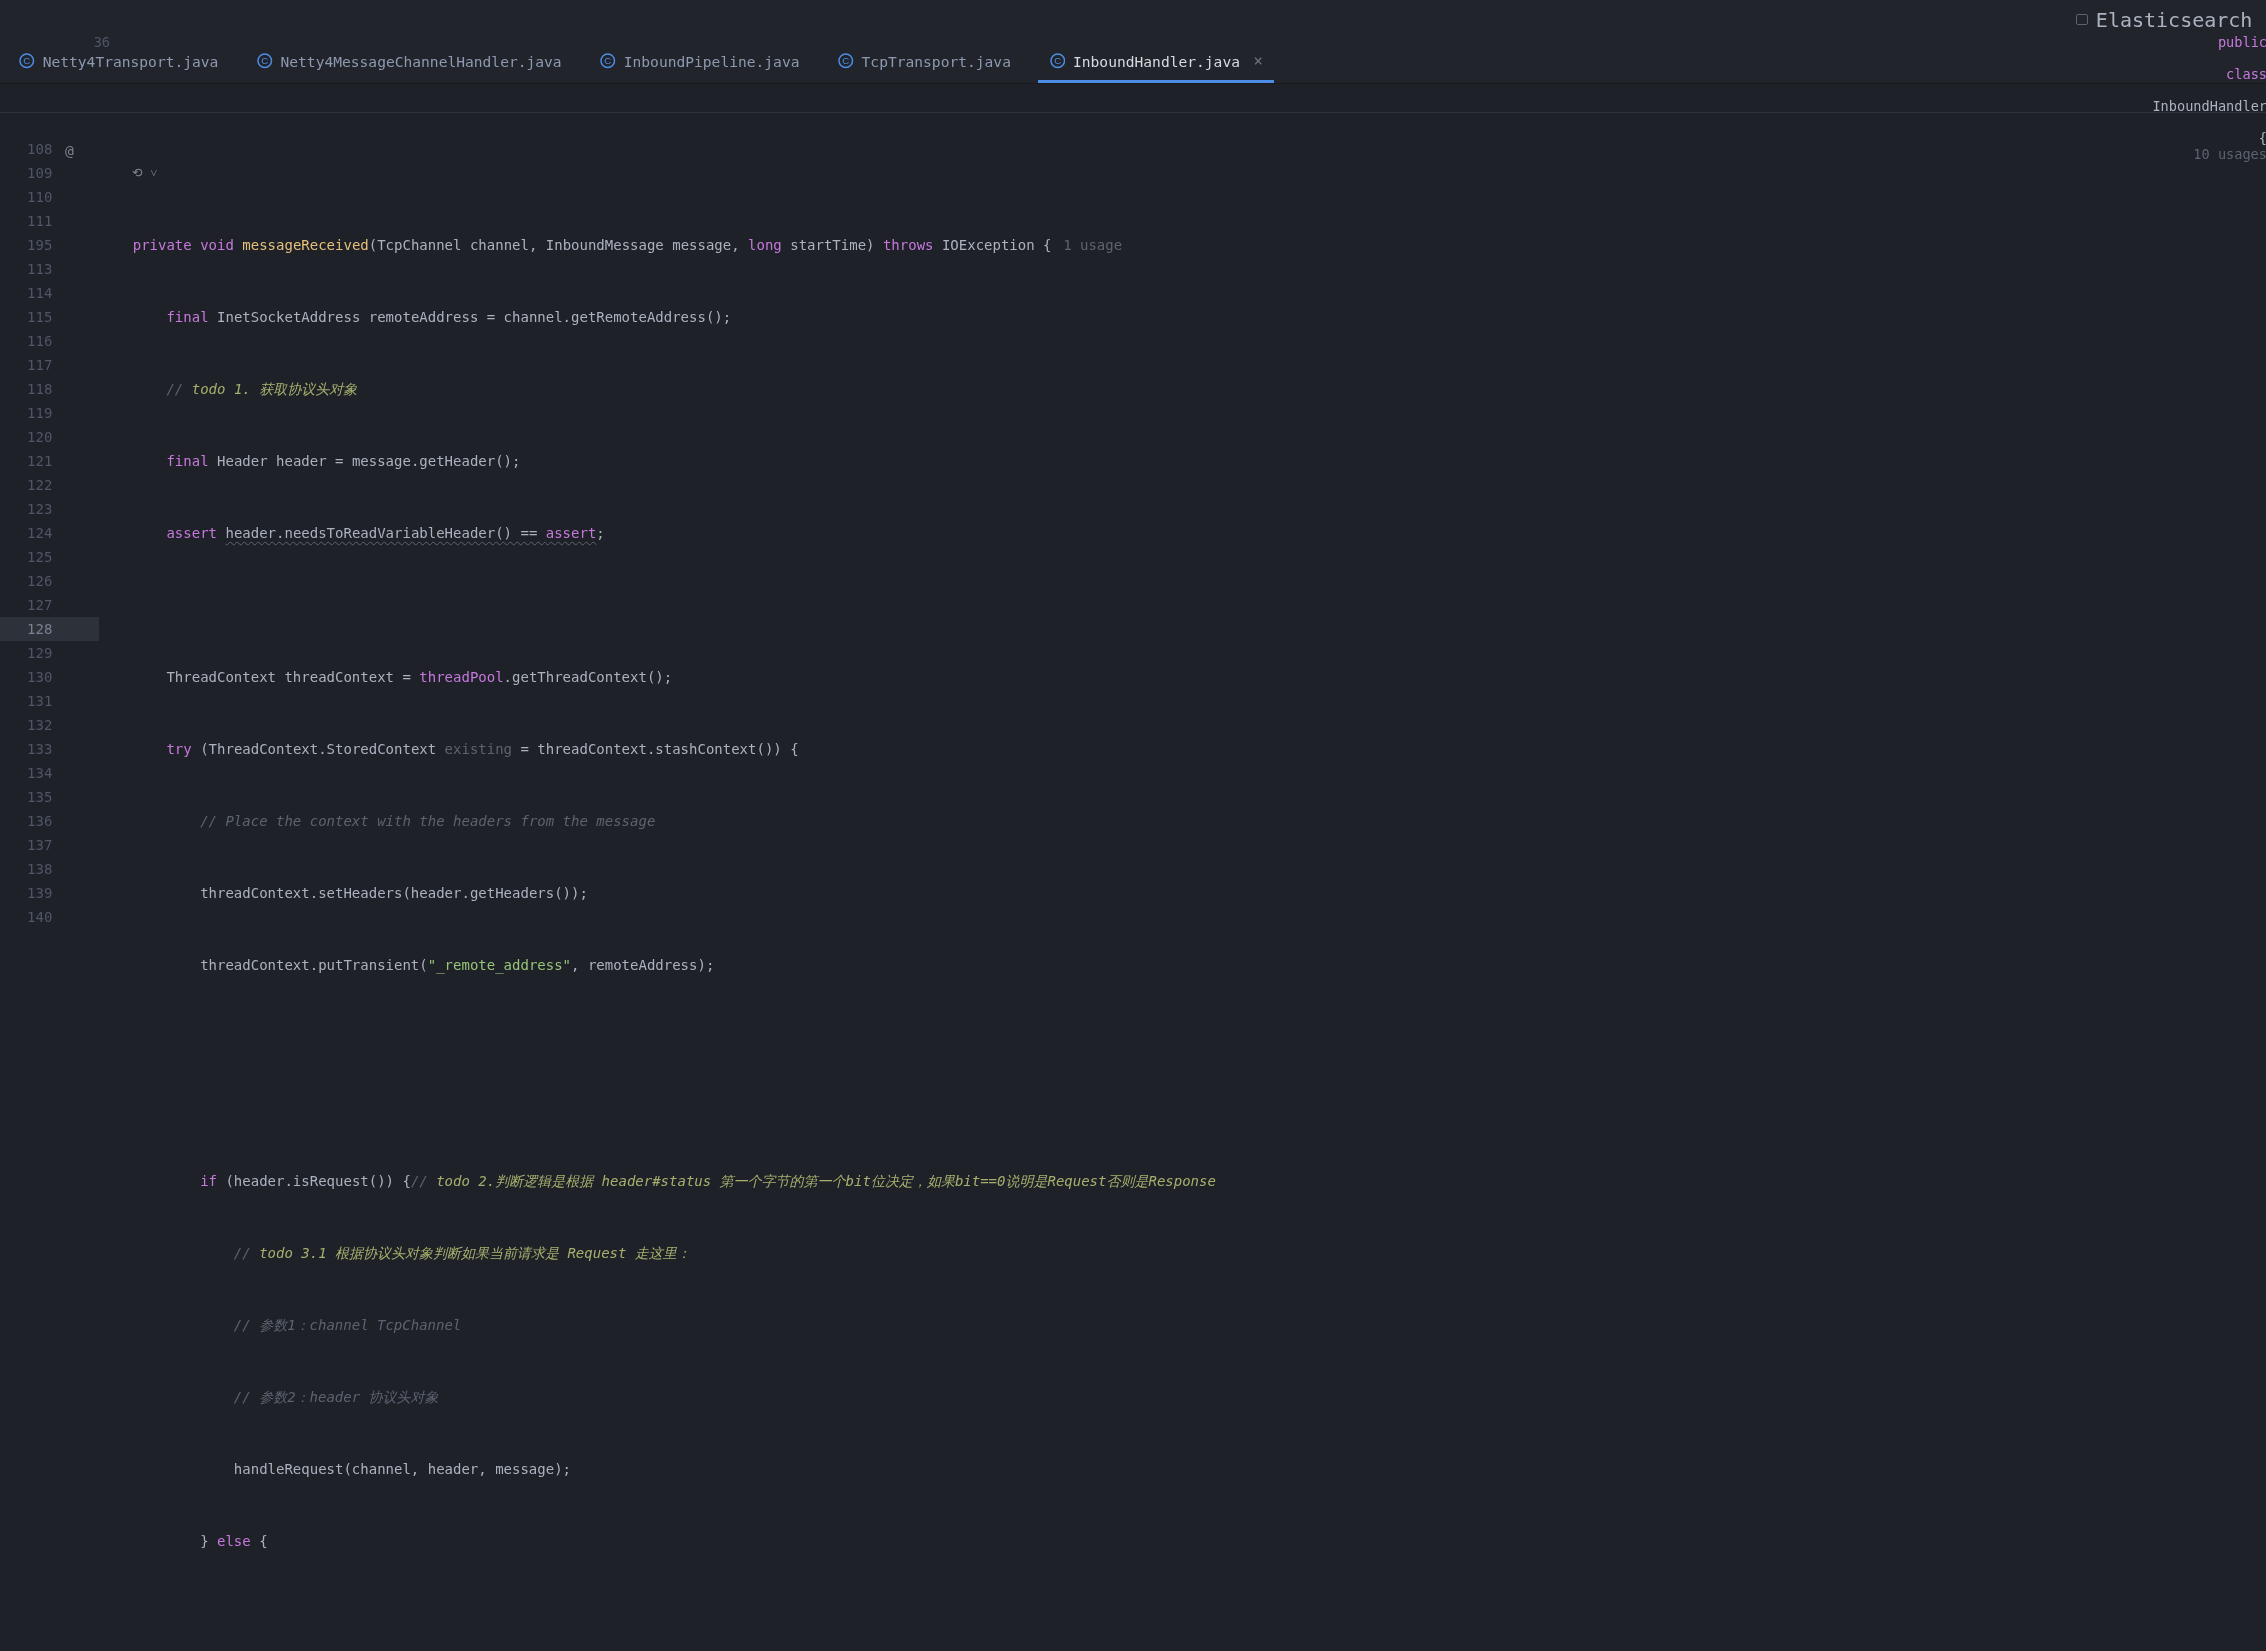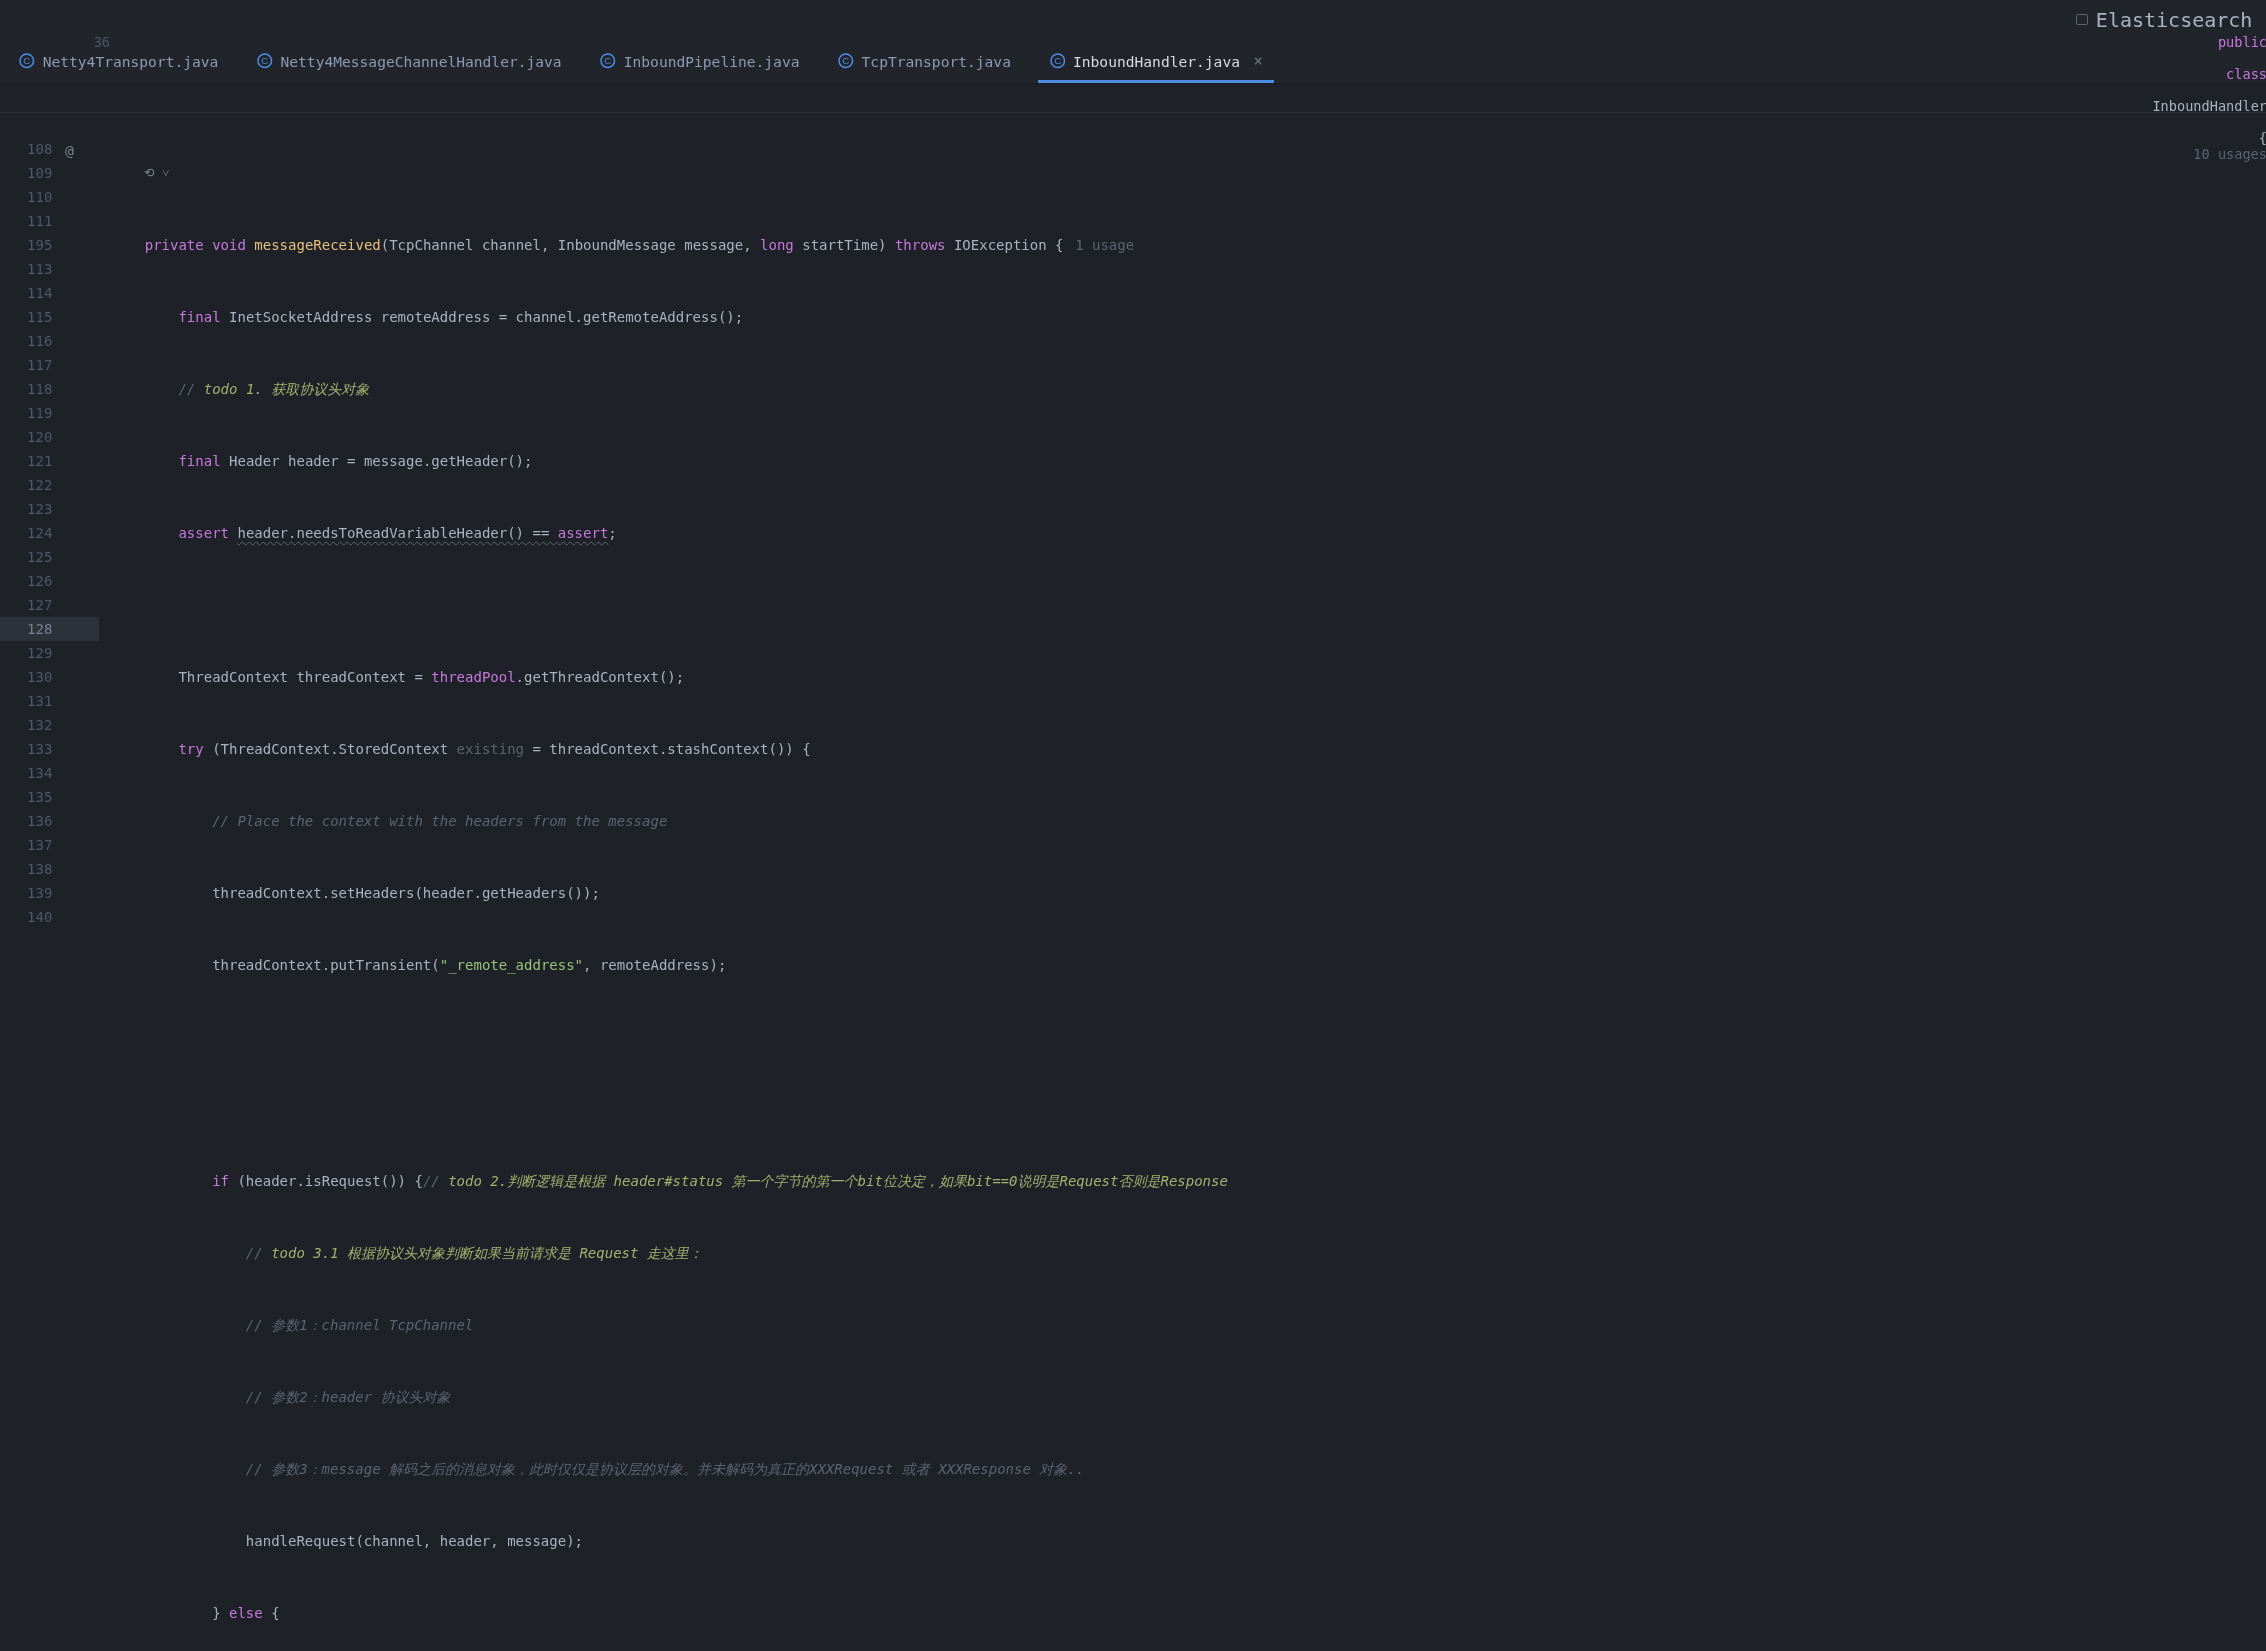--- a/index.html
+++ b/index.html
@@ -94,21 +94,20 @@
 .breadcrumb-inner { position: relative; display: flex; width: 100%; align-items: flex-end; flex-direction: column; }
 .crumb-kw { color: #c678dd; }
 .crumb-cls { color: #abb2bf; }
 .crumb-usages { color: #5c6370; margin-left: 13.6px; font-style: normal; }
 .crumb-brace { color: #abb2bf; }
 .editor {
   display: flex;
   flex: 1;
   height: calc(100% - 113px);
   overflow: hidden;
-  gap: 12px;
 }
 .gutter {
   width: 64px;
   background: #1e2127;
   color: #4f5666;
   text-align: right;
   padding-right: 11.6px;
   flex-shrink: 0;
   user-select: none;
   font-size: 14px;
@@ -263,21 +262,20 @@
     <div class="line"><span>        </span><span class="kw">try</span><span> (ThreadContext.StoredContext </span><span class="cmt" style="font-style:normal">existing</span><span> = threadContext.stashContext()) {</span></div>
     <div class="line"><span>            </span><span class="cmt">// Place the context with the headers from the message</span></div>
     <div class="line"><span>            </span><span>threadContext.setHeaders(header.getHeaders());</span></div>
     <div class="line"><span>            </span><span>threadContext.putTransient(</span><span class="str">"_remote_address"</span><span>, remoteAddress);</span></div>
     <div class="line"><span></span></div>
     <div class="line"><span></span></div>
     <div class="line"><span>            </span><span class="kw">if</span><span> (header.isRequest()) {</span><span class="cmt">// </span><span class="cmtTodoOlive">todo 2.判断逻辑是根据 header#status 第一个字节的第一个bit位决定，如果bit==0说明是Request否则是Response</span></div>
     <div class="line"><span>                </span><span class="cmt">// </span><span class="cmtTodoOlive">todo 3.1 根据协议头对象判断如果当前请求是 Request 走这里：</span></div>
     <div class="line"><span>                </span><span class="cmt">// 参数1：channel TcpChannel</span></div>
     <div class="line"><span>                </span><span class="cmt">// 参数2：header 协议头对象</span></div>
-    <div class="line"><span>                </span><span class="cmt">// 参数3：message 解码之后的消息对象，此时仅仅是协议层的对象。并未解码为真正的XXXRequest 或者 XXXResponse 对象..</span></div>
     <div class="line"><span>                </span><span>handleRequest(channel, header, message);</span></div>
     <div class="line"><span>            </span><span>} </span><span class="kw">else</span><span> {</span></div>
     
     
     
     
     
     
     
     

